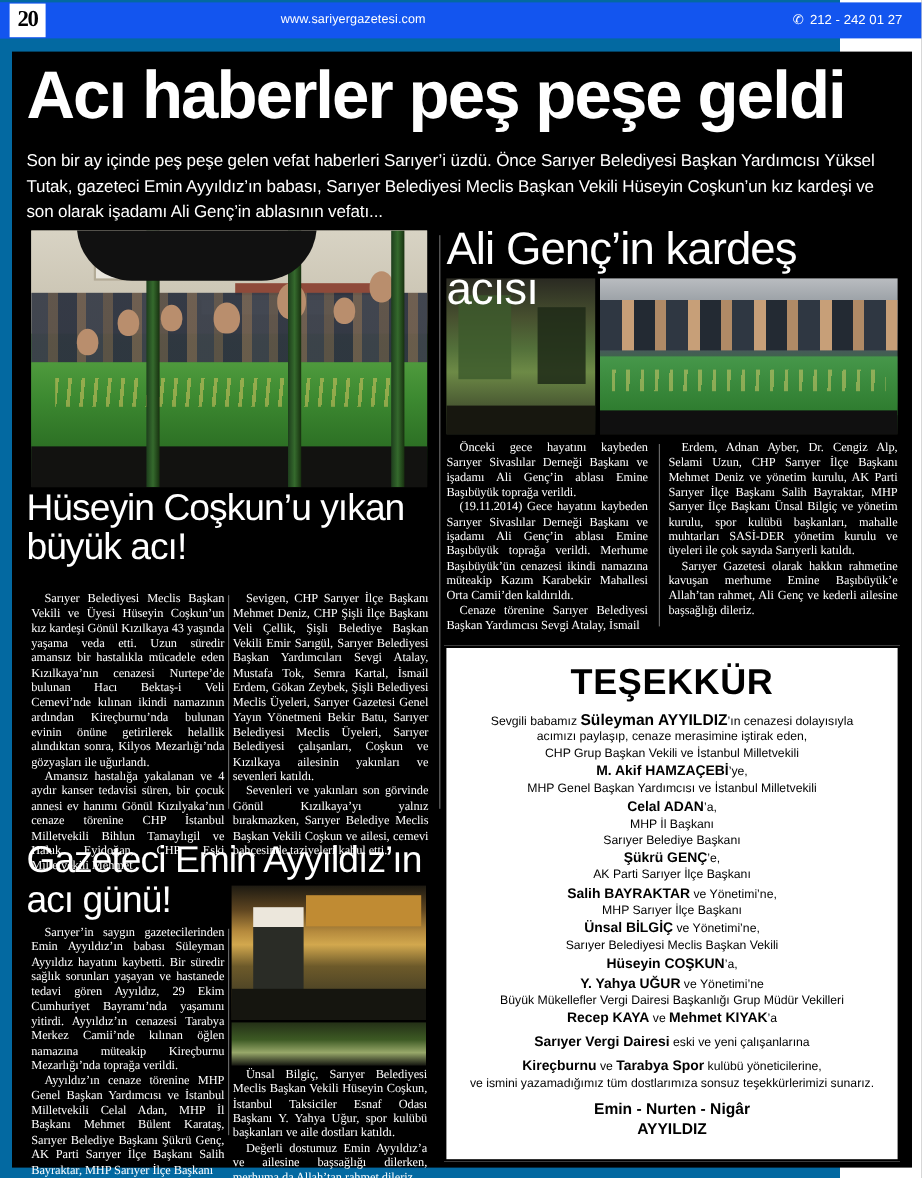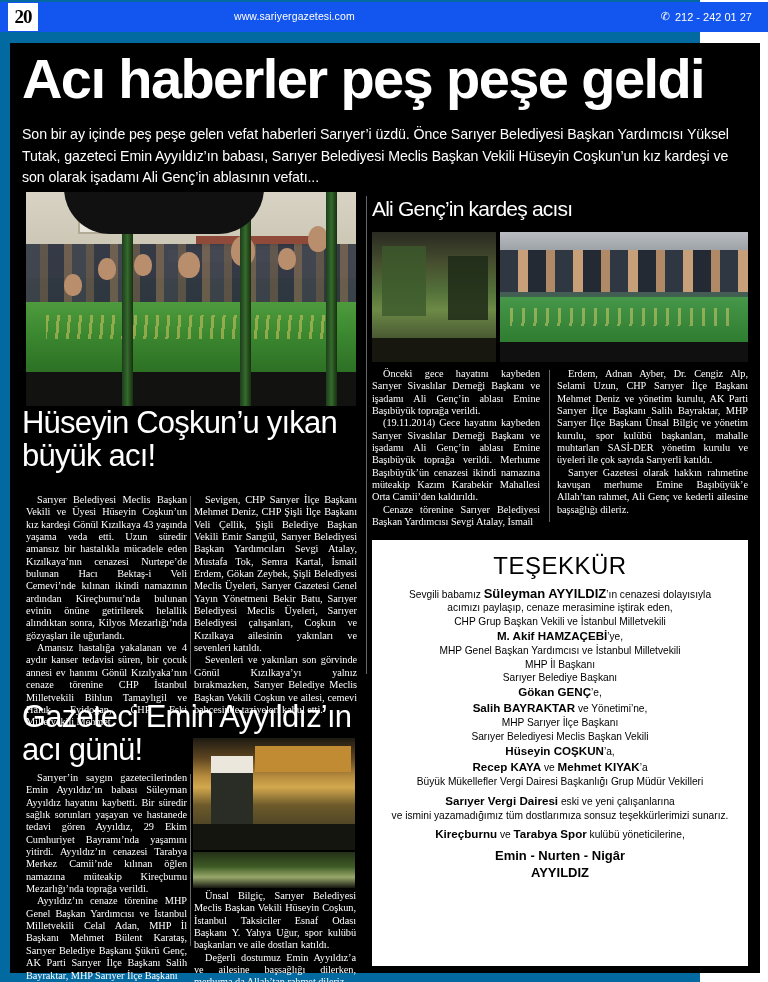--- a/index.html
+++ b/index.html
@@ -189,21 +189,21 @@
   }
 
   
   .sechead {
     position: absolute; color: #ffffff;
     font-size: 31px; line-height: 33px;
     letter-spacing: -0.8px;
     font-weight: 400;
   }
   #head-huseyin { left: 22px; top: 406px; width: 344px; }
-  #head-ali     { left: 372px; top: 192px; width: 376px; font-size: 21px; }
+  #head-ali     { left: 372px; top: 192px; width: 376px; font-size: 38px; }
   #head-gazeteci{ left: 22px; top: 700px; width: 340px; }
 
   
   .bodycol {
     position: absolute; color: #ffffff;
     font-family: "Liberation Serif", serif;
     font-size: 10.3px; line-height: 12.35px;
     text-align: justify;
     letter-spacing: -0.05px;
   }
@@ -229,21 +229,21 @@
   .tesekkur {
     position: absolute; left: 370px; top: 538px;
     width: 380px; height: 430px;
     background: #ffffff;
     border: 2px solid #000000;
     padding: 8px 12px 6px 12px;
     color: #000000;
     text-align: center;
   }
   .tsk-title {
-    font-size: 24px; font-weight: normal; letter-spacing: 0.5px;
+    font-size: 30px; font-weight: bold; letter-spacing: 0.5px;
     margin: 4px 0 7px 0;
   }
   .tsk-line {
     font-size: 10.2px; line-height: 13.4px;
   }
   .tsk-line.mid { font-size: 11.6px; font-weight: bold; line-height: 16px; }
   .tsk-line .nm { font-weight: bold; }
   .tsk-sign {
     font-size: 13px; font-weight: bold; line-height: 17px; margin-top: 5px;
   }
@@ -354,39 +354,43 @@
 
     <div class="tsk-line">
       <span>Sevgili babamız </span><span class="nm" style="font-size:13px;">Süleyman AYYILDIZ</span><span>’ın cenazesi dolayısıyla</span>
     </div>
     <div class="tsk-line">acımızı paylaşıp, cenaze merasimine iştirak eden,</div>
 
     <div class="tsk-line">CHP Grup Başkan Vekili ve İstanbul Milletvekili</div>
     <div class="tsk-line mid"><span>M. Akif HAMZAÇEBİ</span><span class="tsk-line" style="font-weight:normal;">’ye,</span></div>
 
     <div class="tsk-line">MHP Genel Başkan Yardımcısı ve İstanbul Milletvekili</div>
+    <div class="tsk-line mid"><span>Celal ADAN</span><span class="tsk-line" style="font-weight:normal;">’a,</span></div>
 
     <div class="tsk-line">MHP İl Başkanı</div>
 
     <div class="tsk-line">Sarıyer Belediye Başkanı</div>
-    <div class="tsk-line mid"><span>Gökan GENÇ</span><span class="tsk-line" style="font-weight:normal;">’e,</span></div>
-
+    <div class="tsk-line mid"><span>Şükrü GENÇ</span><span class="tsk-line" style="font-weight:normal;">’e,</span></div>
+
+    <div class="tsk-line">AK Parti Sarıyer İlçe Başkanı</div>
     <div class="tsk-line mid"><span>Salih BAYRAKTAR</span><span class="tsk-line" style="font-weight:normal;"> ve Yönetimi’ne,</span></div>
 
     <div class="tsk-line">MHP Sarıyer İlçe Başkanı</div>
+    <div class="tsk-line mid"><span>Ünsal BİLGİÇ</span><span class="tsk-line" style="font-weight:normal;"> ve Yönetimi’ne,</span></div>
 
     <div class="tsk-line">Sarıyer Belediyesi Meclis Başkan Vekili</div>
     <div class="tsk-line mid"><span>Hüseyin COŞKUN</span><span class="tsk-line" style="font-weight:normal;">’a,</span></div>
 
-
+    <div class="tsk-line mid"><span>Y. Yahya UĞUR</span><span class="tsk-line" style="font-weight:normal;"> ve Yönetimi’ne</span></div>
+
+    <div class="tsk-line">Büyük Mükellefler Vergi Dairesi Başkanlığı Grup Müdür Vekilleri</div>
     <div class="tsk-line mid"><span>Recep KAYA</span><span class="tsk-line" style="font-weight:normal;"> ve </span><span>Mehmet KIYAK</span><span class="tsk-line" style="font-weight:normal;">’a</span></div>
-    <div class="tsk-line">Büyük Mükellefler Vergi Dairesi Başkanlığı Grup Müdür Vekilleri</div>
 
     <div class="tsk-line mid sp"><span>Sarıyer Vergi Dairesi</span><span class="tsk-line" style="font-weight:normal;"> eski ve yeni çalışanlarına</span></div>
 
+    <div class="tsk-line mid sp"><span>Kireçburnu</span><span class="tsk-line" style="font-weight:normal;"> ve </span><span>Tarabya Spor</span><span class="tsk-line" style="font-weight:normal;"> kulübü yöneticilerine,</span></div>
+
     <div class="tsk-line">ve ismini yazamadığımız tüm dostlarımıza sonsuz teşekkürlerimizi sunarız.</div>
-
-    <div class="tsk-line mid sp"><span>Kireçburnu</span><span class="tsk-line" style="font-weight:normal;"> ve </span><span>Tarabya Spor</span><span class="tsk-line" style="font-weight:normal;"> kulübü yöneticilerine,</span></div>
     <div class="tsk-sign">Emin - Nurten - Nigâr</div>
     <div class="tsk-sign2">AYYILDIZ</div>
   </div>
 
 </div>
 
 </body></html>

